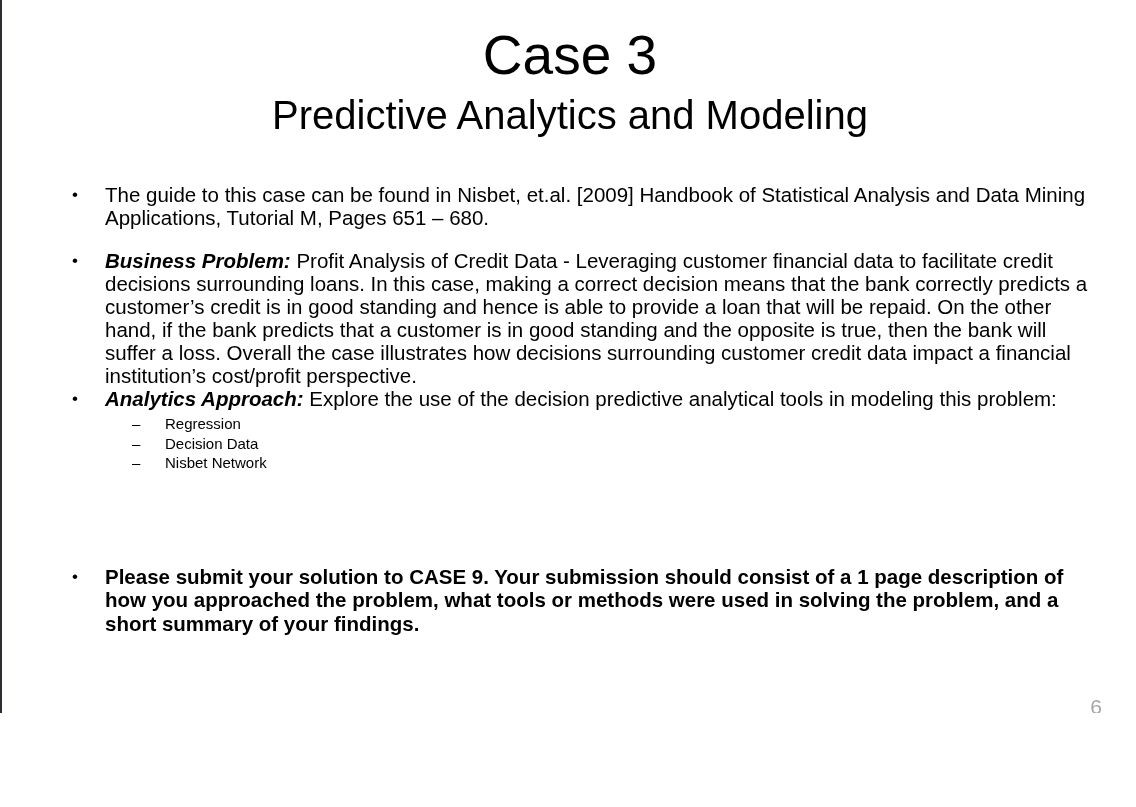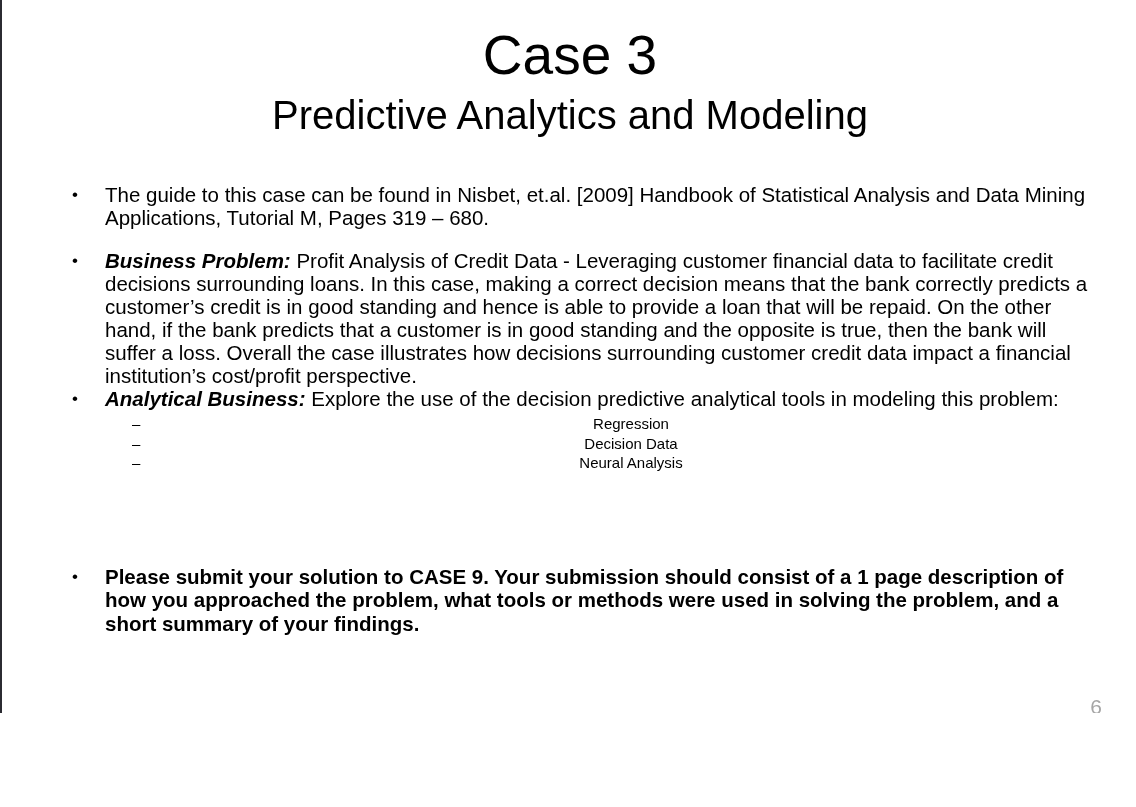--- a/index.html
+++ b/index.html
@@ -90,21 +90,21 @@
     align-items: flex-start;
     font-size: 15px;
     line-height: 19.5px;
     padding-left: 70px;
   }
   .sub-marker {
     width: 33px;
     flex: 0 0 33px;
     text-align: left;
   }
-  .sub-text { flex: 1 1 auto; text-align: center; }
+  .sub-text { flex: 1 1 auto; }
 
   .final-row { font-size: 20.5px; line-height: 23.5px; }
 
   
   .page-number {
     position: absolute;
     right: 34px;
     bottom: -6px;
     font-size: 21px;
     line-height: 24px;
@@ -118,50 +118,50 @@
 
   <div class="title-block">
     <div class="slide-title">Case 3</div>
     <div class="slide-subtitle">Predictive Analytics and Modeling</div>
   </div>
 
   <div class="body-area">
 
     <div class="bullet-row">
       <span class="bullet-marker">•</span>
-      <span class="bullet-text">The guide to this case can be found in Nisbet, et.al. [2009] Handbook of Statistical Analysis and Data Mining Applications, Tutorial M, Pages 319 – 680.</span>
+      <span class="bullet-text">The guide to this case can be found in Nisbet, et.al. [2009] Handbook of Statistical Analysis and Data Mining Applications, Tutorial M, Pages 651 – 680.</span>
     </div>
 
     <div class="gap-ref"></div>
 
     <div class="bullet-row">
       <span class="bullet-marker">•</span>
       <span class="bullet-text"><span class="b-bolditalic">Business Problem:</span><span>  Profit Analysis of Credit Data - Leveraging customer financial data to facilitate credit decisions surrounding loans.  In this case, making a correct decision means that the bank correctly predicts a customer’s credit is in good standing and hence is able to provide a loan that will be repaid. On the other hand, if the bank predicts that a customer is in good standing and the opposite is true, then the bank will suffer a loss. Overall the case illustrates how decisions surrounding customer credit data impact a financial institution’s cost/profit perspective.</span></span>
     </div>
 
     <div class="gap-approach"></div>
 
     <div class="bullet-row">
       <span class="bullet-marker">•</span>
-      <span class="bullet-text"><span class="b-bolditalic">Analytical Business:</span><span> Explore the use of the decision predictive analytical tools in modeling this problem:</span></span>
+      <span class="bullet-text"><span class="b-bolditalic">Analytics Approach:</span><span> Explore the use of the decision predictive analytical tools in modeling this problem:</span></span>
     </div>
 
     <div class="gap-sub"></div>
 
     <div class="sub-row">
       <span class="sub-marker">–</span>
       <span class="sub-text">Regression</span>
     </div>
     <div class="sub-row">
       <span class="sub-marker">–</span>
       <span class="sub-text">Decision Data</span>
     </div>
     <div class="sub-row">
       <span class="sub-marker">–</span>
-      <span class="sub-text">Neural Analysis</span>
+      <span class="sub-text">Nisbet Network</span>
     </div>
 
     <div class="gap-final"></div>
 
     <div class="bullet-row final-row">
       <span class="bullet-marker">•</span>
       <span class="bullet-text b-bold">Please submit your solution to CASE 9.  Your submission should consist of a 1 page description of how you approached the problem, what tools or methods were used in solving the problem, and a short summary of your findings.</span>
     </div>
 
   </div>

